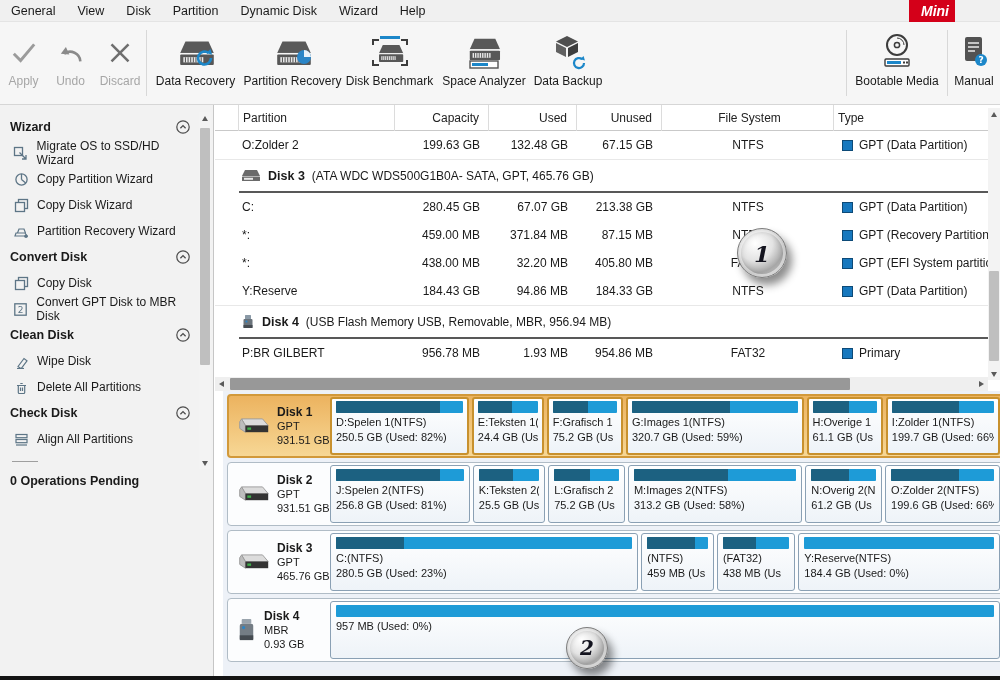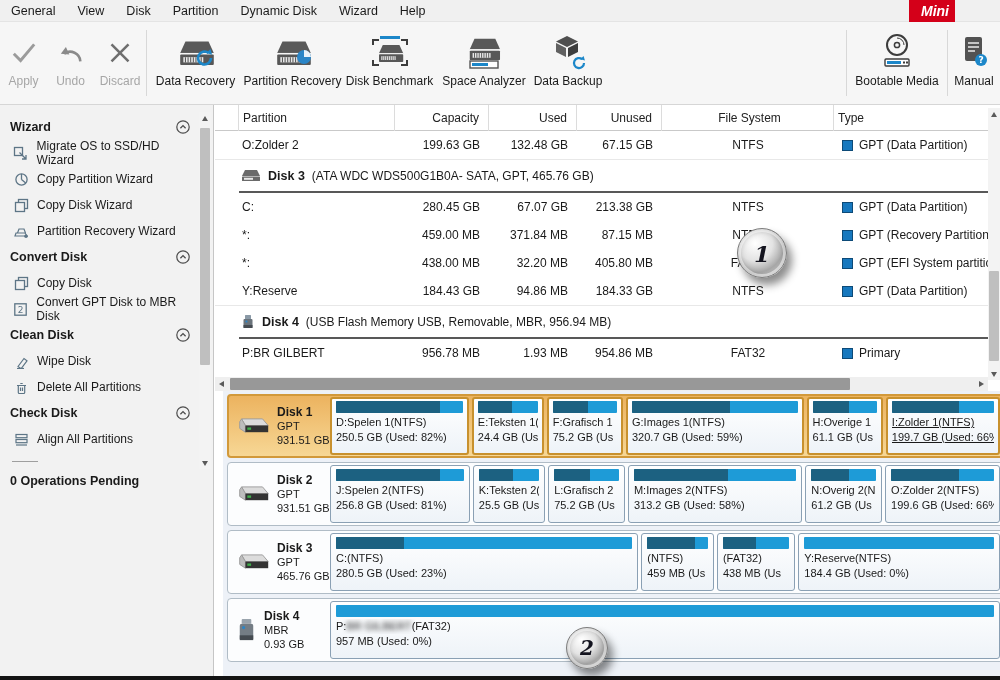--- a/index.html
+++ b/index.html
@@ -582,21 +582,21 @@
             <div class="pl1">G:Images 1(NTFS)</div>
             <div class="pl2">320.7 GB (Used: 59%)</div>
           </div>
           <div class="pblock" style="flex:73 0 0;">
             <div class="bar">
                 <div class="fill" style="width: 57%;"></div>
               </div>
             <div class="pl1">H:Overige 1</div>
             <div class="pl2">61.1 GB (Us</div>
           </div>
-          <div class="pblock" style="flex:116 0 0;text-decoration:underline;">
+          <div class="pblock" style="flex:116 0 0;">
             <div class="bar">
                 <div class="fill" style="width: 66%;"></div>
               </div>
             <div class="pl1">I:Zolder 1(NTFS)</div>
             <div class="pl2">199.7 GB (Used: 66%)</div>
           </div>
         </div>
       </div>
 
       <div class="disk">
@@ -708,21 +708,20 @@
             <div class="dname">Disk 4</div>
             <div>MBR</div>
             <div>0.93 GB</div>
           </div>
         </div>
         <div class="parts">
           <div class="pblock" style="flex:675 0 0;">
             <div class="bar">
                 <div class="fill" style="width: 0%;"></div>
               </div>
-            <div class="pl1"><span>P:</span><span class="blur">BR GILBERT</span><span>(FAT32)</span></div>
             <div class="pl2">957 MB (Used: 0%)</div>
           </div>
         </div>
       </div>
 
     </div>
   </div>
 
   <div class="badge b1" style="left:737px;top:228px;width:50px;height:50px;">
       <span>1</span>

